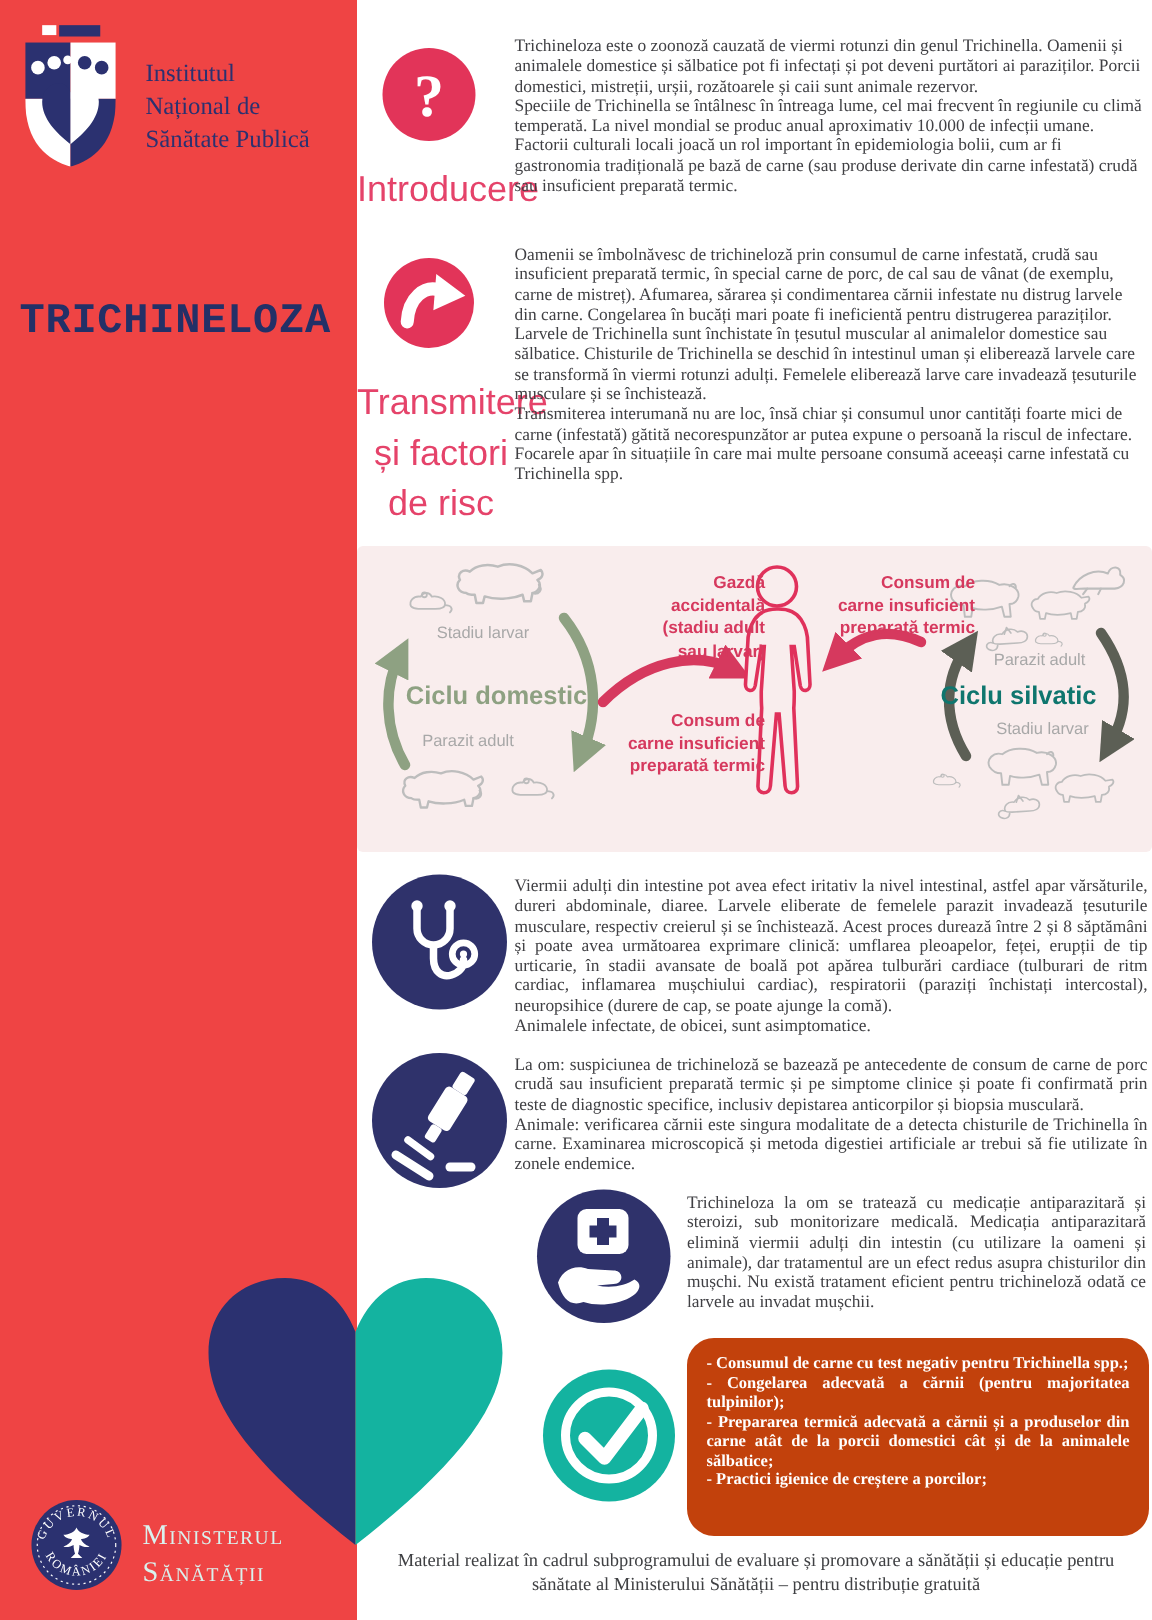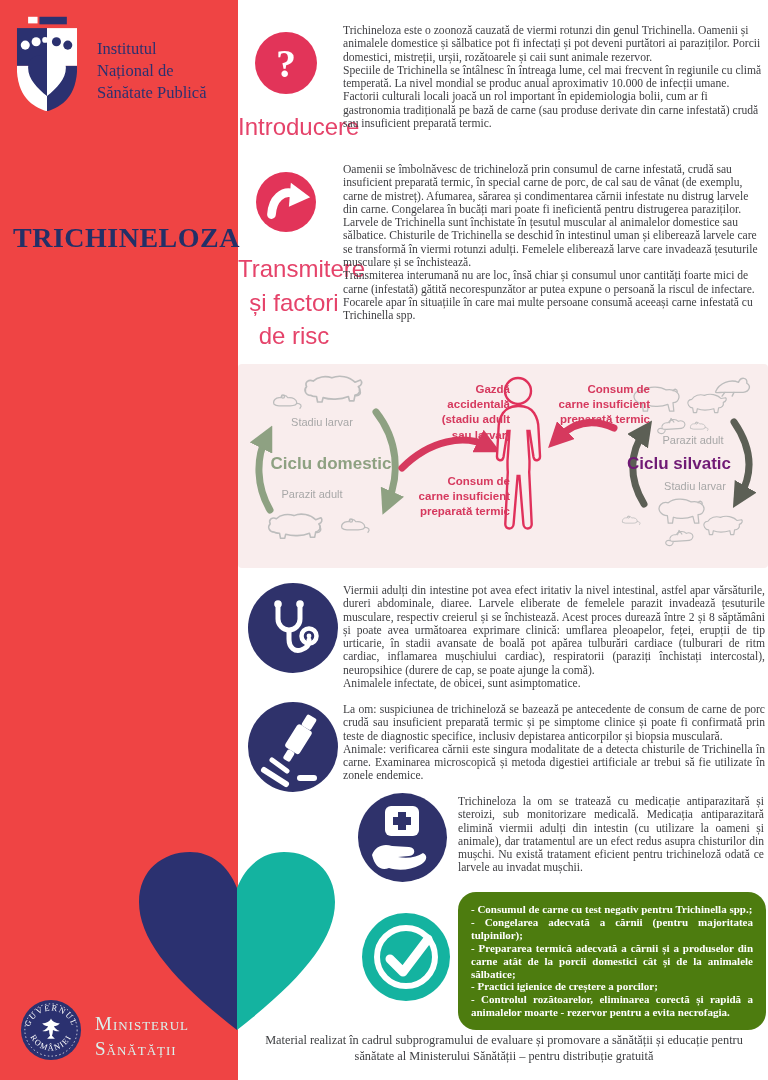--- a/index.html
+++ b/index.html
@@ -5,22 +5,22 @@
   html,body{margin:0;padding:0;background:#888;}
   .page{position:relative;width:768px;height:1080px;background:#ffffff;overflow:hidden;
         font-family:"Liberation Sans",sans-serif;}
   
   .sidebar{position:absolute;left:0;top:0;width:238px;height:1080px;background:#ef4444;}
   .logo-shield{position:absolute;left:13px;top:16px;width:68px;height:96px;}
   .institute{position:absolute;left:97px;top:38px;width:138px;
              font-family:"Liberation Serif",serif;font-size:16.5px;line-height:1.32;
              color:#2b3170;white-space:pre-line;}
   .side-title{position:absolute;left:13px;top:199px;width:218px;
-              font-family:Liberation Serif, serif;font-weight:bold;font-size:28px;
-              letter-spacing:.5px;color:#233067;margin-top:23px;}
+              font-family:Liberation Mono, monospace;font-weight:bold;font-size:28px;
+              letter-spacing:.5px;color:#233067;}
   .big-heart{position:absolute;left:129px;top:844px;width:216px;height:192px;}
   .gov-seal{position:absolute;left:20px;top:999px;width:62px;height:62px;}
   .ministry{position:absolute;left:95px;top:1012px;width:130px;
             font-family:"Liberation Serif",serif;font-variant:small-caps;
             font-size:19px;line-height:1.3;letter-spacing:1px;color:#d9f2ee;
             white-space:pre-line;}
   
   .circ{position:absolute;border-radius:50%;display:flex;align-items:center;justify-content:center;}
   .circ.pink{background:#e23459;}
   .circ.navy{background:#2f326b;}
@@ -34,21 +34,21 @@
   
   .diagram{position:absolute;left:238px;top:364px;width:530px;height:204px;
            background:#f9eded;border-radius:4px;}
   .diagram svg.dsvg{position:absolute;left:0;top:0;width:530px;height:204px;}
   .dlabel{position:absolute;text-align:center;font-size:11px;color:#a8a8a8;}
   .dtitle{position:absolute;text-align:center;font-weight:bold;font-size:17px;}
   .dpink{position:absolute;text-align:right;font-size:11.5px;font-weight:bold;
          color:#d6395e;line-height:1.32;white-space:pre-line;}
   
   .prev-box{position:absolute;left:458px;top:892px;width:282px;min-height:110px;
-            background:#4d7c0f;border-radius:18px;padding:11px 13px;}
+            background:#c2410c;border-radius:18px;padding:11px 13px;}
   .prev-item{font-family:"Liberation Serif",serif;font-weight:bold;font-size:11px;
              line-height:12.9px;color:#ffffff;text-align:justify;}
   
   .footer{position:absolute;left:248px;top:1033px;width:512px;text-align:center;
           font-family:"Liberation Serif",serif;font-size:12.3px;line-height:1.28;
           color:#3f4043;white-space:pre-line;}
 </style>
 </head>
 <body>
 
@@ -229,21 +229,21 @@
 (stadiu adult
 sau larvar)</div>
     <div class="dpink" style="left:150px;top:110px;width:122px;">Consum de
 carne insuficient
 preparată termic</div>
     <div class="dpink" style="left:290px;top:18px;width:122px;">Consum de
 carne insuficient
 preparată termic</div>
 
     <div class="dlabel" style="left:400px;top:70px;width:110px;">Parazit adult</div>
-    <div class="dtitle" style="left:378px;top:90px;width:126px;color:#701a75;">Ciclu silvatic</div>
+    <div class="dtitle" style="left:378px;top:90px;width:126px;color:#0f766e;">Ciclu silvatic</div>
     <div class="dlabel" style="left:402px;top:116px;width:110px;">Stadiu larvar</div>
   </div>
 
   <div class="circ navy" style="left:248px;top:583px;width:90px;height:90px;">
     <svg width="90" height="90" viewBox="0 0 90 90">
       <g fill="none" stroke="#ffffff" stroke-width="5" stroke-linecap="round">
         <path d="M30,24 v12 a11,11 0 0 0 22,0 v-12"></path>
         <path d="M41,48 v8 c0,9 6,13 12,11 c5,-1.6 8,-5 8,-9 v-1"></path>
       </g>
       <circle cx="61" cy="53" r="7.5" fill="none" stroke="#ffffff" stroke-width="4.5"></circle>
@@ -286,19 +286,18 @@
     <svg width="88" height="88" viewBox="0 0 88 88">
       <circle cx="44" cy="44" r="29" stroke="#ffffff" stroke-width="6" fill="none"></circle>
       <path d="M28,46 l13,13 l25,-33" stroke="#ffffff" stroke-width="9" fill="none" stroke-linecap="round" stroke-linejoin="round"></path>
     </svg>
   </div>
   <div class="prev-box">
     <div class="prev-item">- Consumul de carne cu test negativ pentru Trichinella spp.;</div>
     <div class="prev-item">- Congelarea adecvată a cărnii (pentru majoritatea tulpinilor);</div>
     <div class="prev-item">- Prepararea termică adecvată a cărnii și a produselor din carne atât de la porcii domestici cât și de la animalele sălbatice;</div>
     <div class="prev-item">-  Practici igienice de creștere a porcilor;</div>
-    <div class="prev-item">-  Controlul rozătoarelor, eliminarea corectă și rapidă a animalelor moarte - rezervor pentru a evita necrofagia.</div>
   </div>
 
   <div class="footer">Material realizat în cadrul subprogramului de evaluare și promovare a sănătății și educație pentru
 sănătate al Ministerului Sănătății  –  pentru distribuție gratuită</div>
 
 </div>
 
 </body></html>

